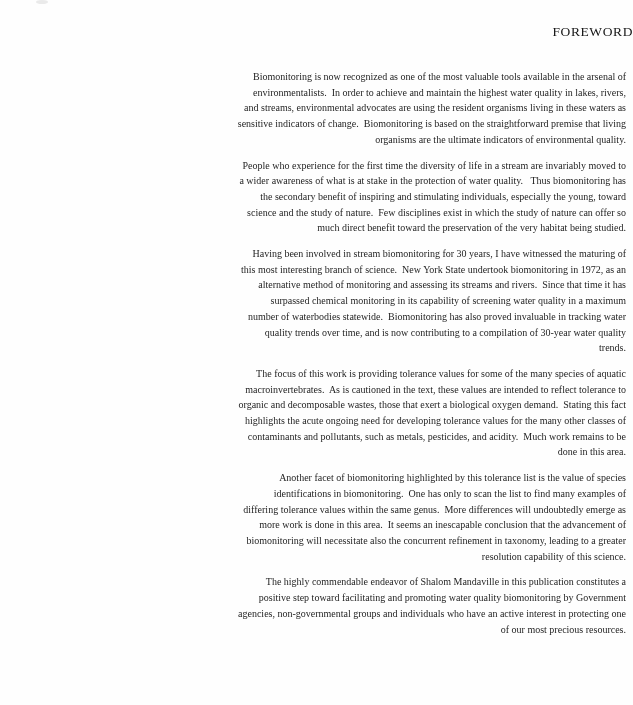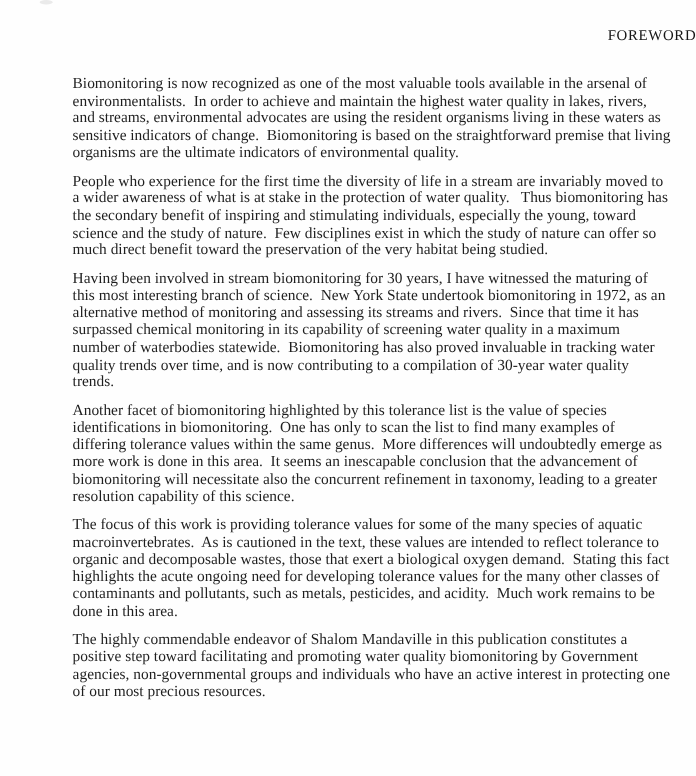--- a/index.html
+++ b/index.html
@@ -32,22 +32,23 @@
     padding-top: 24px;
     text-align: right;
     font-size: 13.5px;
     font-weight: 400;
     letter-spacing: 0.6px;
     color: #161616;
   }
   .doc-body {
     margin: 29px 0 0 66px;
     width: 560px;
-    font-size: 14px;
+    font-size: 10px;
     line-height: 15.7px;
+    text-align: right;
   }
   .para {
     margin: 0 0 10px 0;
     white-space: pre-wrap;
   }
   .para:last-of-type {
     margin-bottom: 16px;
   }
   .signature-block {
     margin-left: 152px;
@@ -75,31 +76,31 @@
 the secondary benefit of inspiring and stimulating individuals, especially the young, toward
 science and the study of nature.  Few disciplines exist in which the study of nature can offer so
 much direct benefit toward the preservation of the very habitat being studied.</p>
     <p class="para">Having been involved in stream biomonitoring for 30 years, I have witnessed the maturing of
 this most interesting branch of science.  New York State undertook biomonitoring in 1972, as an
 alternative method of monitoring and assessing its streams and rivers.  Since that time it has
 surpassed chemical monitoring in its capability of screening water quality in a maximum
 number of waterbodies statewide.  Biomonitoring has also proved invaluable in tracking water
 quality trends over time, and is now contributing to a compilation of 30-year water quality
 trends.</p>
+    <p class="para">The focus of this work is providing tolerance values for some of the many species of aquatic
+macroinvertebrates.  As is cautioned in the text, these values are intended to reflect tolerance to
+organic and decomposable wastes, those that exert a biological oxygen demand.  Stating this fact
+highlights the acute ongoing need for developing tolerance values for the many other classes of
+contaminants and pollutants, such as metals, pesticides, and acidity.  Much work remains to be
+done in this area.</p>
     <p class="para">Another facet of biomonitoring highlighted by this tolerance list is the value of species
 identifications in biomonitoring.  One has only to scan the list to find many examples of
 differing tolerance values within the same genus.  More differences will undoubtedly emerge as
 more work is done in this area.  It seems an inescapable conclusion that the advancement of
 biomonitoring will necessitate also the concurrent refinement in taxonomy, leading to a greater
 resolution capability of this science.</p>
-    <p class="para">The focus of this work is providing tolerance values for some of the many species of aquatic
-macroinvertebrates.  As is cautioned in the text, these values are intended to reflect tolerance to
-organic and decomposable wastes, those that exert a biological oxygen demand.  Stating this fact
-highlights the acute ongoing need for developing tolerance values for the many other classes of
-contaminants and pollutants, such as metals, pesticides, and acidity.  Much work remains to be
-done in this area.</p>
     <p class="para">The highly commendable endeavor of Shalom Mandaville in this publication constitutes a
 positive step toward facilitating and promoting water quality biomonitoring by Government
 agencies, non-governmental groups and individuals who have an active interest in protecting one
 of our most precious resources.</p>
 
   </div>
 </div>
 
 </body></html>

